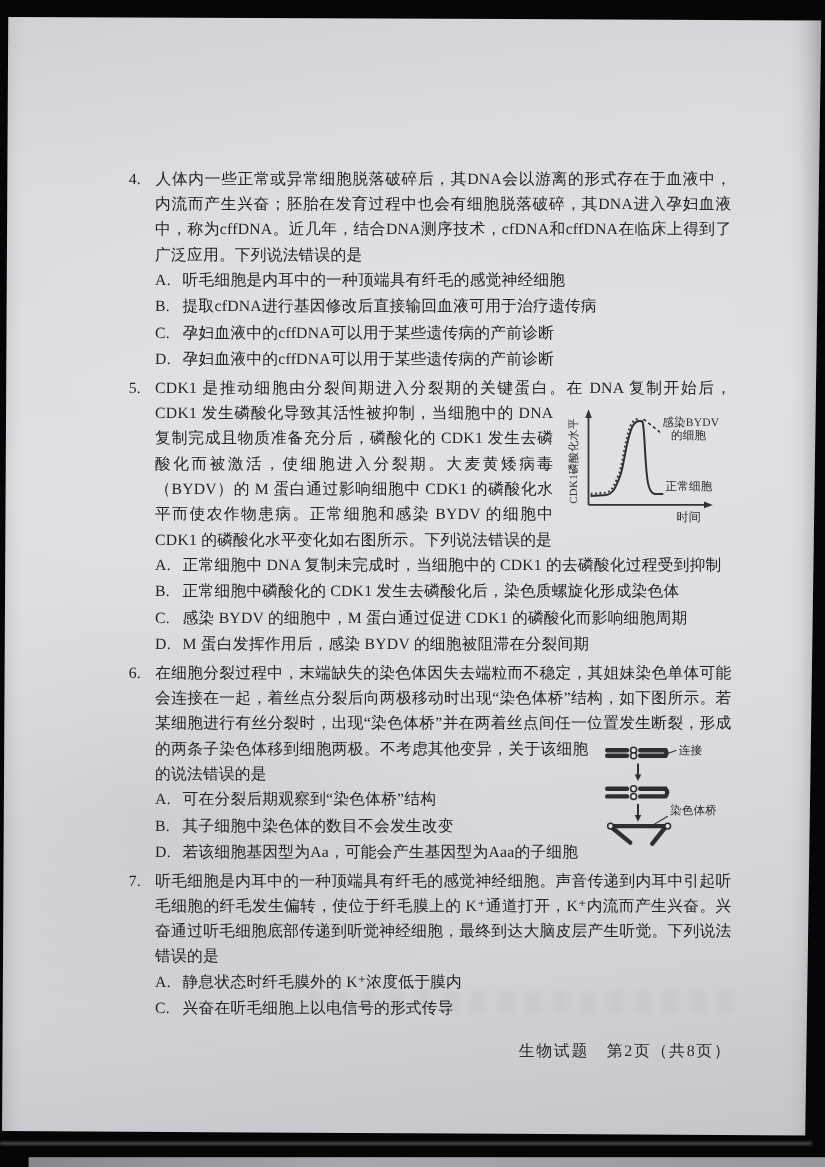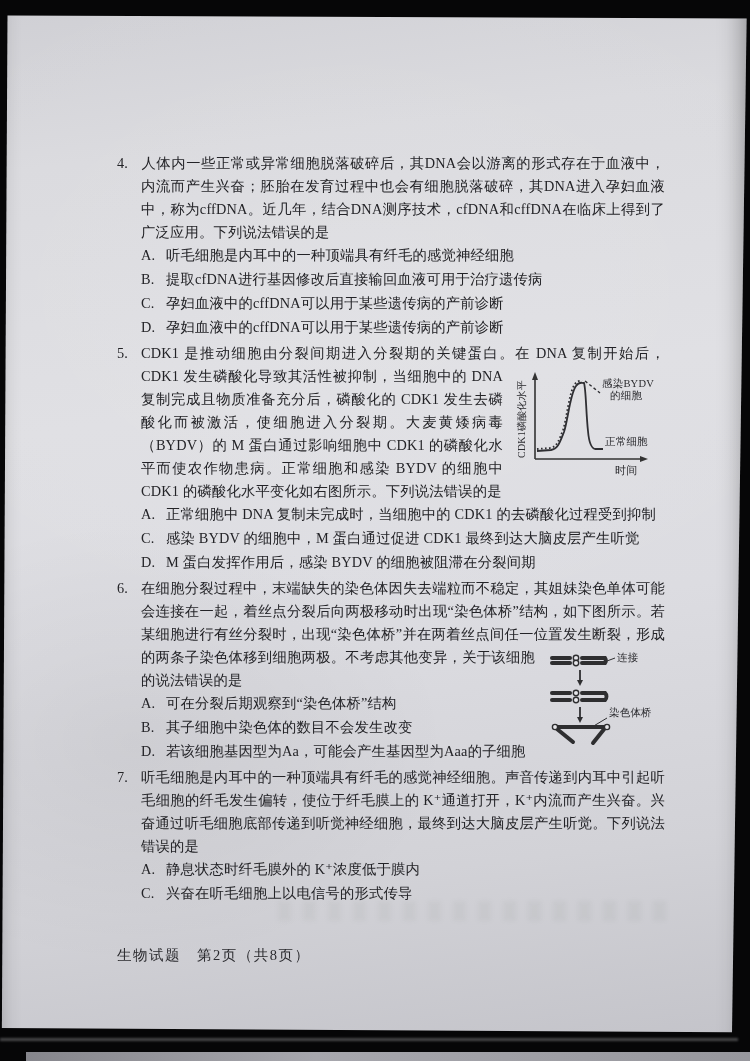--- a/index.html
+++ b/index.html
@@ -32,21 +32,21 @@
   .opts{margin:0;padding-left:24px;}
   .option{margin:0 0 1px 0;}
   .olabel{display:inline-block;width:25px;}
   
   .fig{float:right;}
   .fig-chart{width:150px;height:112px;margin:2px 0 0 12px;}
   .fig-chrom{width:118px;height:98px;margin:2px 0 2px 12px;text-decoration:underline;}
   svg{display:block;overflow:visible;}
   svg text{font-family:"Liberation Serif","DejaVu Serif",serif;fill:#2a2a2e;}
   
-  .footer{position:absolute;left:117px;width:548px;top:946px;text-align:left;
+  .footer{position:absolute;left:117px;width:548px;top:946px;text-align:right;
     font-size:14.5px;color:#2a2a2e;letter-spacing:1.5px;}
 </style>
 </head>
 <body>
 
 <div class="scene">
   <div class="paper">
     <div class="bleed"></div>
   </div>
   <div class="sheet-edge"></div>
@@ -81,21 +81,22 @@
           <path d="M22,82 L35,81 C42,80 44,73 48,63 C52,51 54,25 60,17 C62,14 65,13.5 67,14" fill="none" stroke="#2f2f33" stroke-width="1.8" stroke-dasharray="1.6,2.4"></path>
           <path d="M70,14 L85,26" fill="none" stroke="#2f2f33" stroke-width="1.4" stroke-dasharray="3,2.5"></path>
 
           <text x="87" y="20" font-size="10.5">感染BYDV</text>
           <text x="95" y="32" font-size="10.5">的细胞</text>
           <text x="90" y="78" font-size="10.5">正常细胞</text>
         </svg>
           </span><span>酸化导致其活性被抑制，当细胞中的 DNA 复制完成且物质准备充分后，磷酸化的 CDK1 发生去磷酸化而被激活，使细胞进入分裂期。大麦黄矮病毒（BYDV）的 M 蛋白通过影响细胞中 CDK1 的磷酸化水平而使农作物患病。正常细胞和感染 BYDV 的细胞中 CDK1 的磷酸化水平变化如右图所示。下列说法错误的是</span></p>
       <div class="opts">
         <p class="option"><span class="olabel">A.</span><span>正常细胞中 DNA 复制未完成时，当细胞中的 CDK1 的去磷酸化过程受到抑制</span></p>
-        <p class="option"><span class="olabel">C.</span><span>感染 BYDV 的细胞中，M 蛋白通过促进 CDK1 最终到达大脑皮层产生听觉</span></p>
+        <p class="option"><span class="olabel">B.</span><span>正常细胞中磷酸化的 CDK1 发生去磷酸化后，染色质螺旋化形成染色体</span></p>
+        <p class="option"><span class="olabel">C.</span><span>感染 BYDV 的细胞中，M 蛋白通过促进 CDK1 的磷酸化而影响细胞周期</span></p>
         <p class="option"><span class="olabel">D.</span><span>M 蛋白发挥作用后，感染 BYDV 的细胞被阻滞在分裂间期</span></p>
       </div>
     </div>
 
     <div class="question">
       <p class="stem"><span class="qnum">6.</span><span>在细胞分裂过程中，末端缺失的染色体因失去端粒而不稳定，其姐妹染色单体可能会连接在一起，着丝点分裂后向两极移动时出现“染色体桥”结构，如下图所示。若某细胞进行有丝分裂时，出现“染色体桥”并在两着丝点间任一位置发生断裂，形成的两条子染色体</span><span class="fig fig-chrom">
             <svg width="118" height="98" viewBox="0 0 118 98">
           <g stroke="#2e2e30" stroke-width="4" stroke-linecap="round" fill="none">
             <path d="M5,10 H23"></path>
                 <path d="M5,15 H23"></path>

